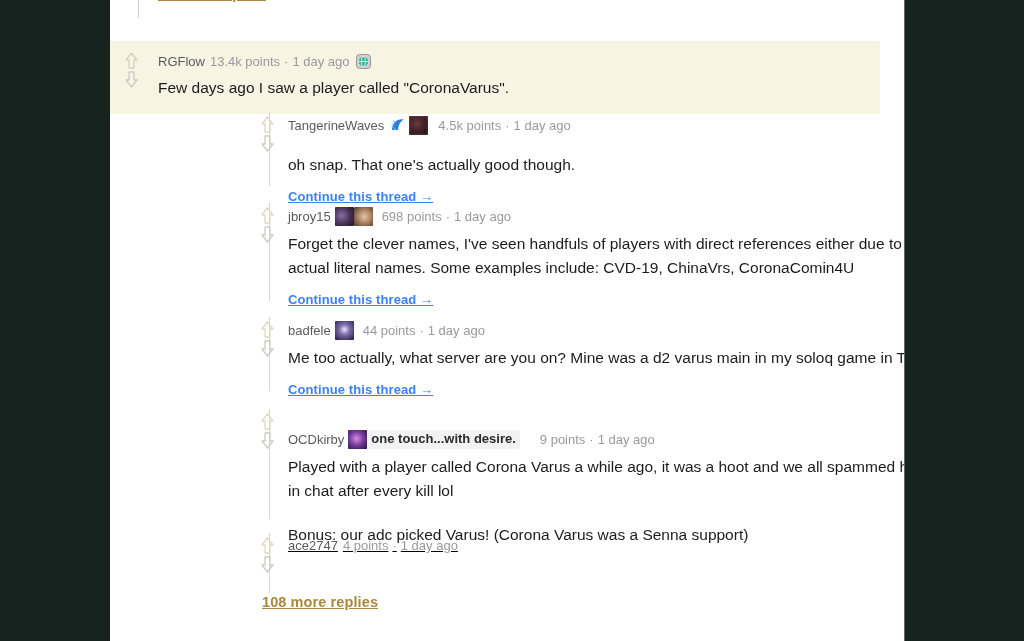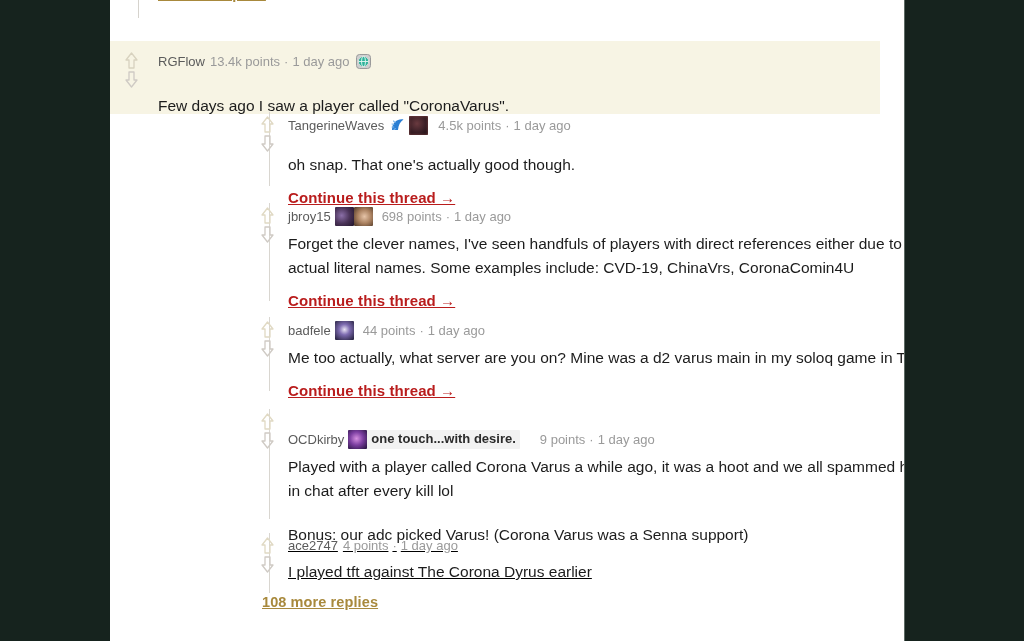--- a/index.html
+++ b/index.html
@@ -104,23 +104,23 @@
 
   .cbody {
     font-size: 15.5px;
     color: #1c1c1c;
     line-height: 24px;
   }
   .cbody p { margin: 0; }
   .cbody p + p { margin-top: 20px; }
 
   .continue {
-    font-size: 15px;
+    font-size: 13px;
     font-weight: bold;
-    color: #b91c1c;
+    color: #3b82f6;
     white-space: nowrap;
     letter-spacing: 0.1px;
   }
 
   
   .nest-line {
     position: absolute;
     left: 159px;
     width: 1px;
     background: #d9d6d0;
@@ -232,21 +232,21 @@
           <span class="meta" style="margin-left:0">1 day ago</span>
           <span class="award">
             <svg viewBox="0 0 17 17" width="17" height="17" aria-hidden="true">
               <rect x="1.5" y="1.5" width="14" height="14" rx="3" fill="#cfcfcf" stroke="#9a9a9a" stroke-width="1"></rect>
               <circle cx="8.5" cy="8.5" r="5.2" fill="#2fb39a" stroke="#d9d9d9" stroke-width="1"></circle>
               <ellipse cx="8.5" cy="8.5" rx="2" ry="5.2" fill="none" stroke="#e3f7f2" stroke-width="0.9"></ellipse>
               <line x1="3.3" y1="8.5" x2="13.7" y2="8.5" stroke="#e3f7f2" stroke-width="0.9"></line>
             </svg>
           </span>
         </div>
-        <div class="cbody" style="margin-top:24px;">
+        <div class="cbody" style="margin-top:6px;">
           <p>Few days ago I saw a player called "CoronaVarus".</p>
         </div>
       </div>
     </div>
 
     <div class="nest-line" style="top:112px; height:74px;"></div>
     <div class="nest-line" style="top:203px; height:98px;"></div>
     <div class="nest-line" style="top:317px; height:74px;"></div>
     <div class="nest-line" style="top:409px; height:110px;"></div>
     <div class="nest-line" style="top:533px; height:60px;"></div>
@@ -392,22 +392,19 @@
             </svg>
         </span>
       </div>
       <div style="position:absolute; left:178px; top:3px; width:700px;text-decoration:underline;">
         <div class="chead">
           <span class="uname">ace2747</span>
           <span class="meta">4 points</span>
           <span class="dot">·</span>
           <span class="meta" style="margin-left:0">1 day ago</span>
         </div>
-        <div class="cbody" style="margin-top:6px;">
-          <p>I played tft against The Corona Dyrus earlier</p>
-        </div>
       </div>
     </div>
 
     <a class="morereplies-link" style="left:152px; top:594px;" href="#">108 more replies</a>
 
   </div>
 </div>
 
 </body></html>

